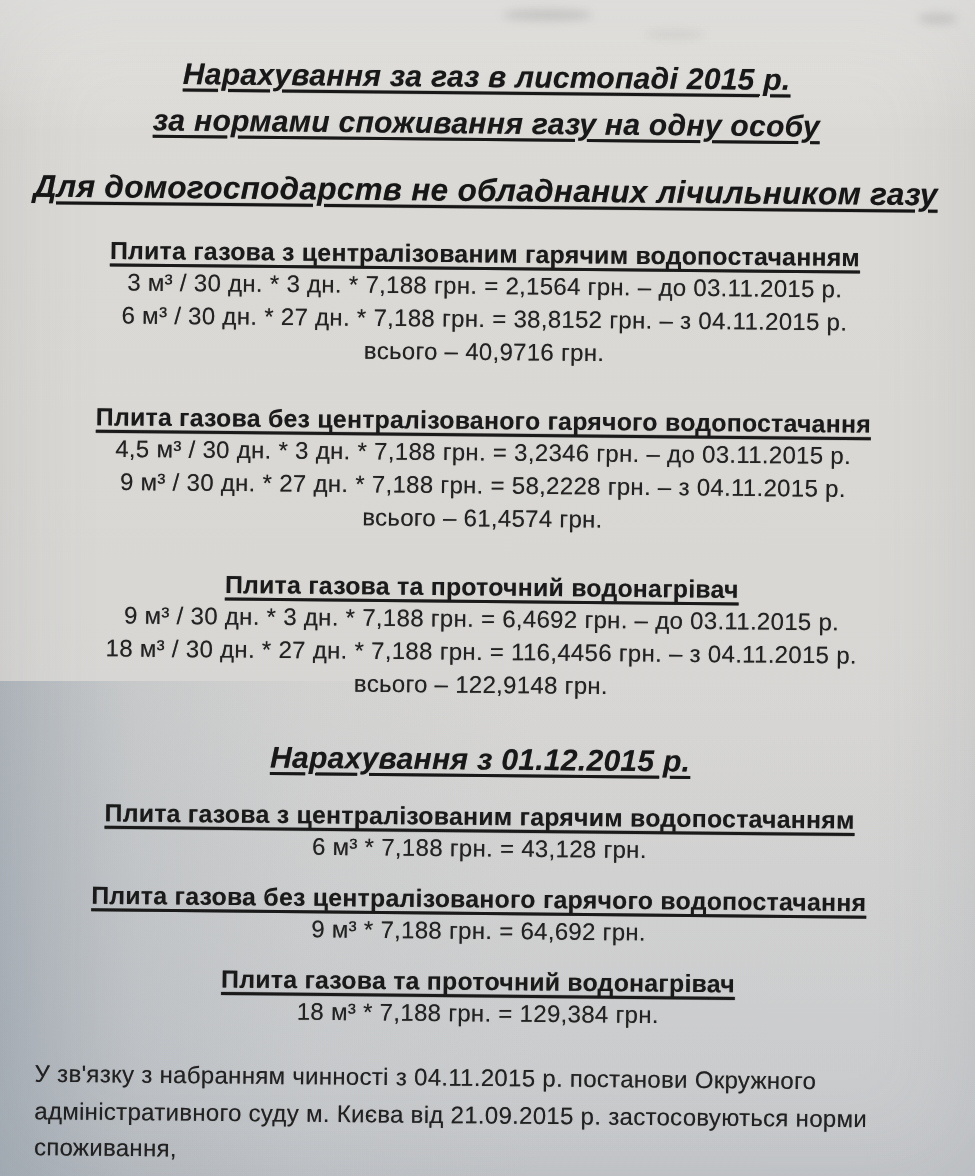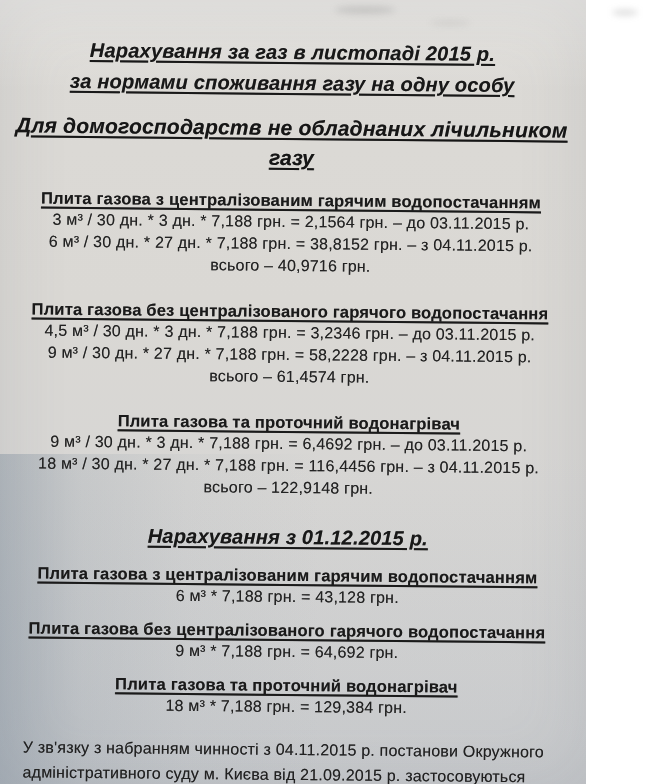--- a/index.html
+++ b/index.html
@@ -6,21 +6,21 @@
     margin: 0;
     padding: 0;
     width: 650px;
     height: 784px;
     overflow: hidden;
     font-family: "Liberation Sans", sans-serif;
   }
   
   .photo {
     position: relative;
-    width: 586px;
+    width: 650px;
     height: 784px;
     background:
       linear-gradient(180deg, #dcdad6 0%, #dad8d4 38%, #d7d6d4 62%, #d3d3d3 100%);
     box-shadow: inset 0 0 70px rgba(95, 100, 110, 0.14);
   }
   
   .shade-bottom-left {
     position: absolute;
     left: 0; bottom: 0;
     width: 100%; height: 330px;

